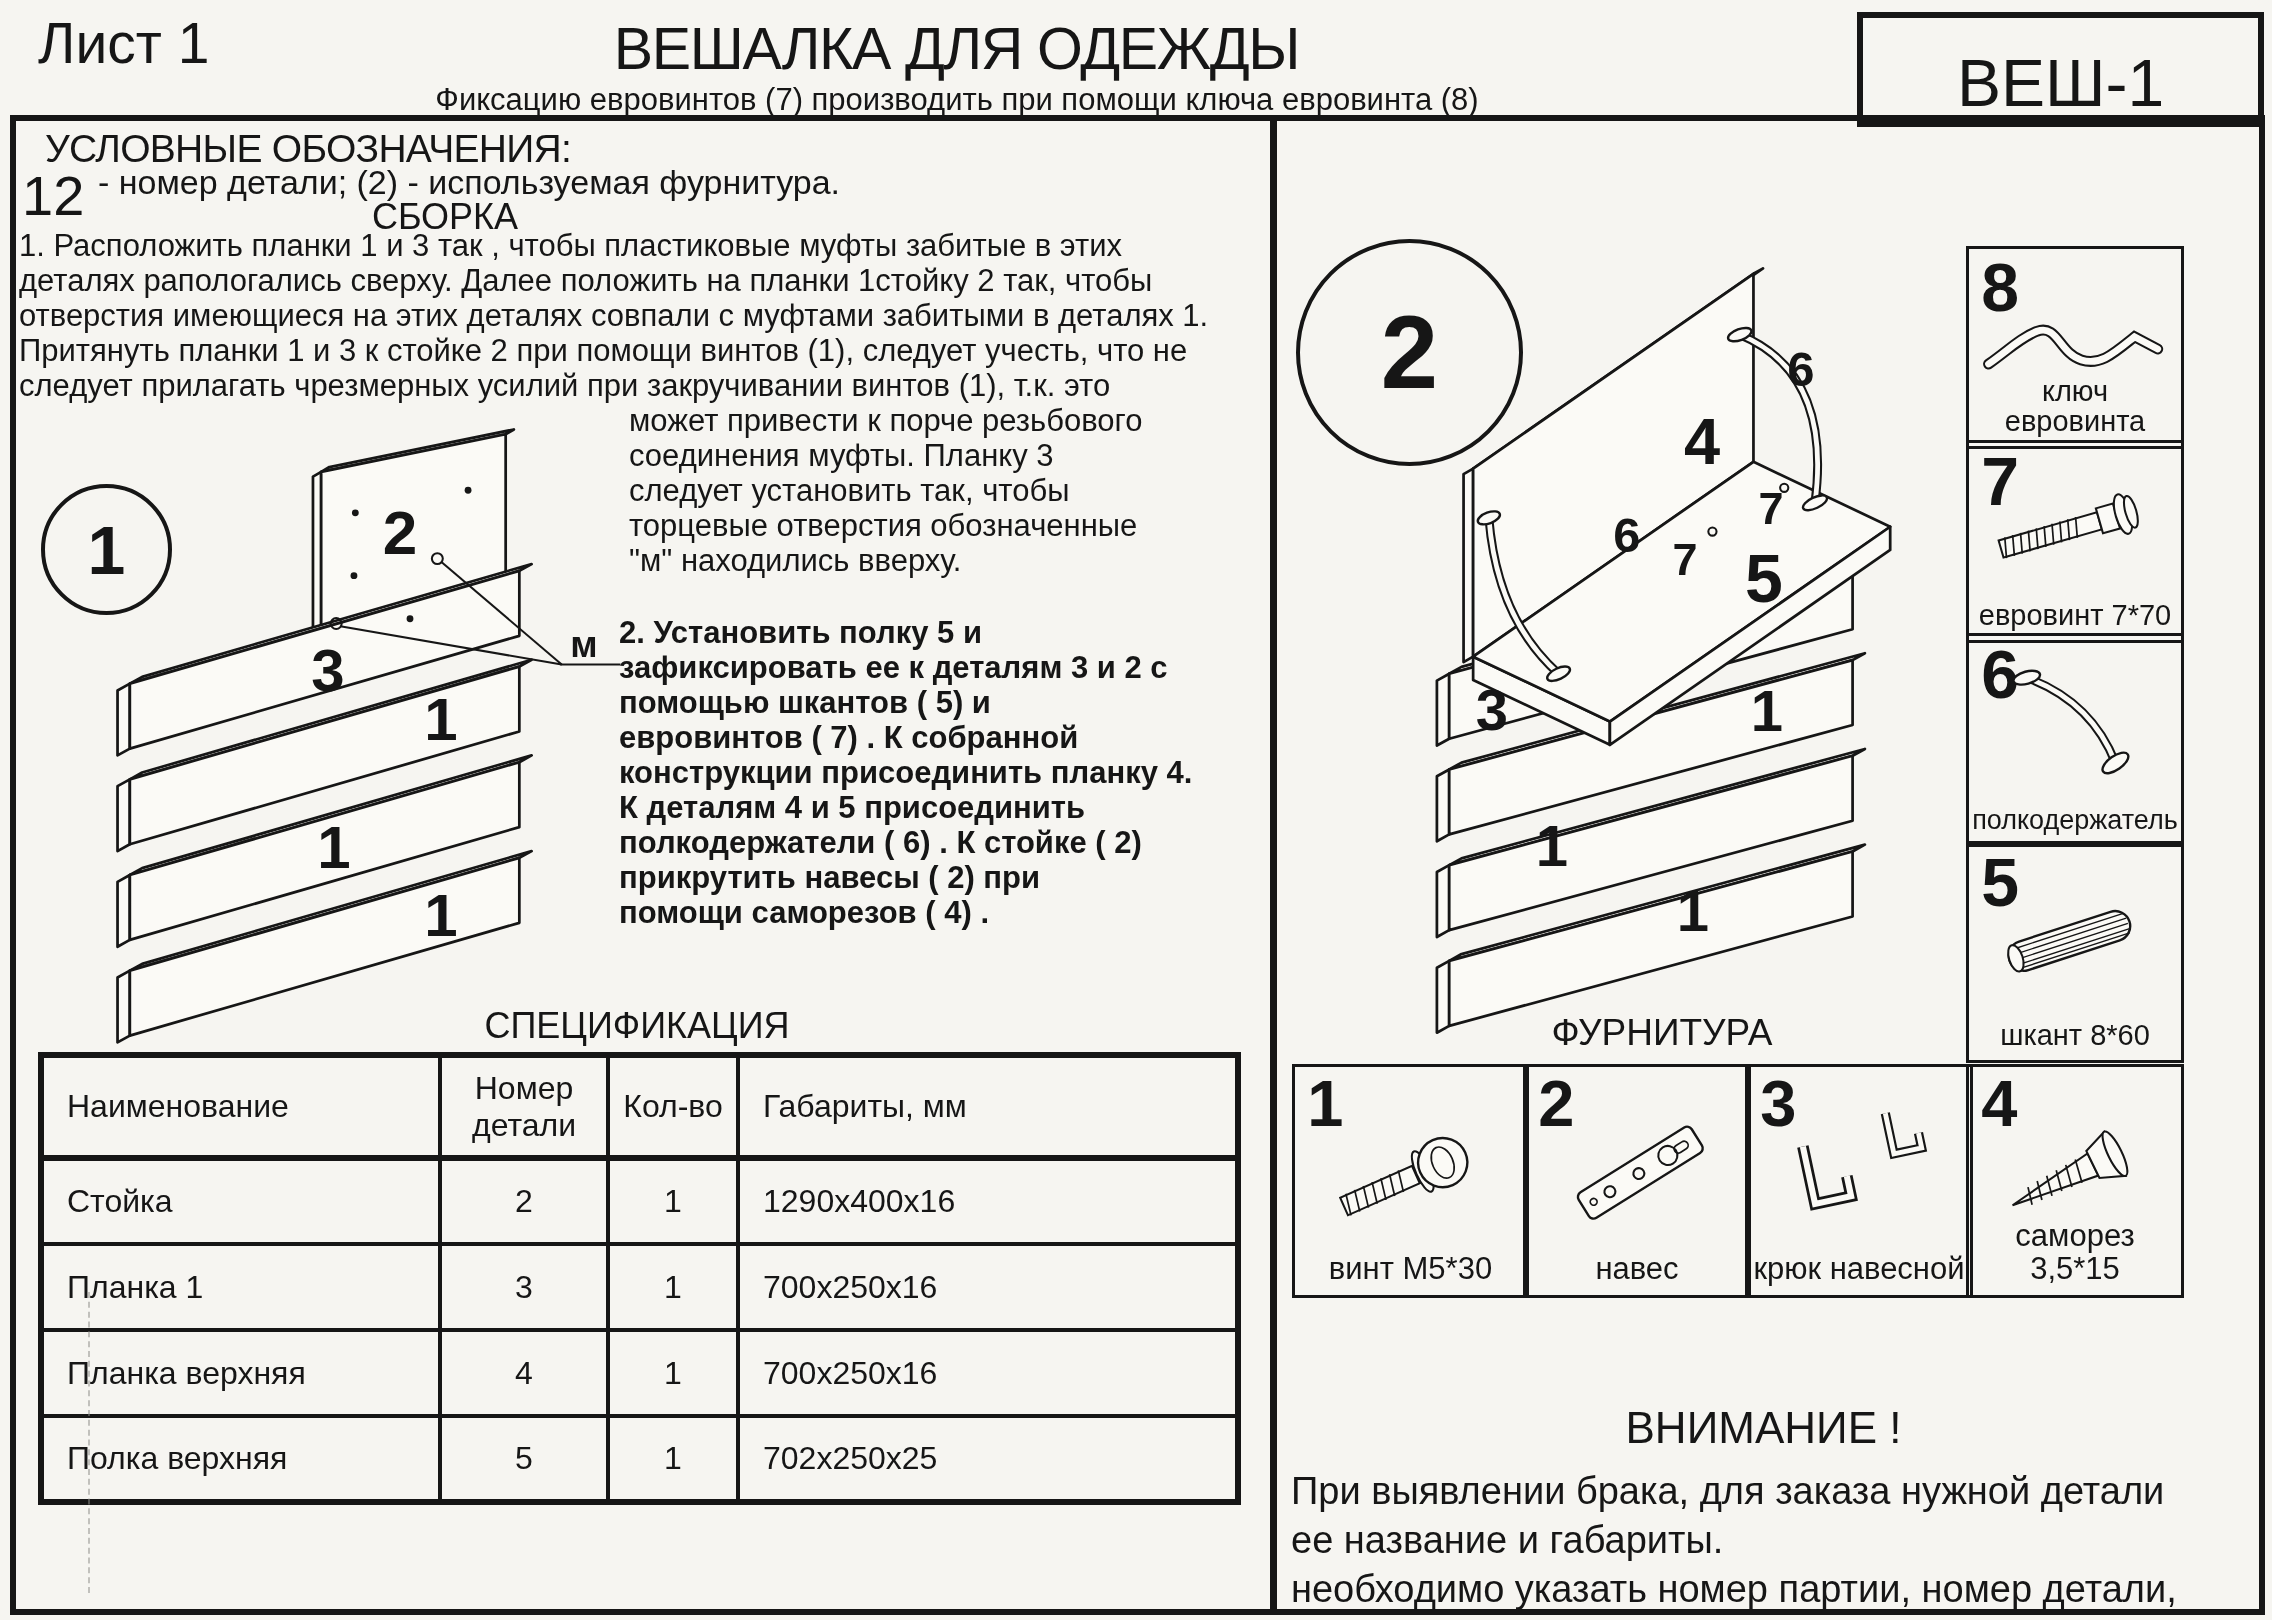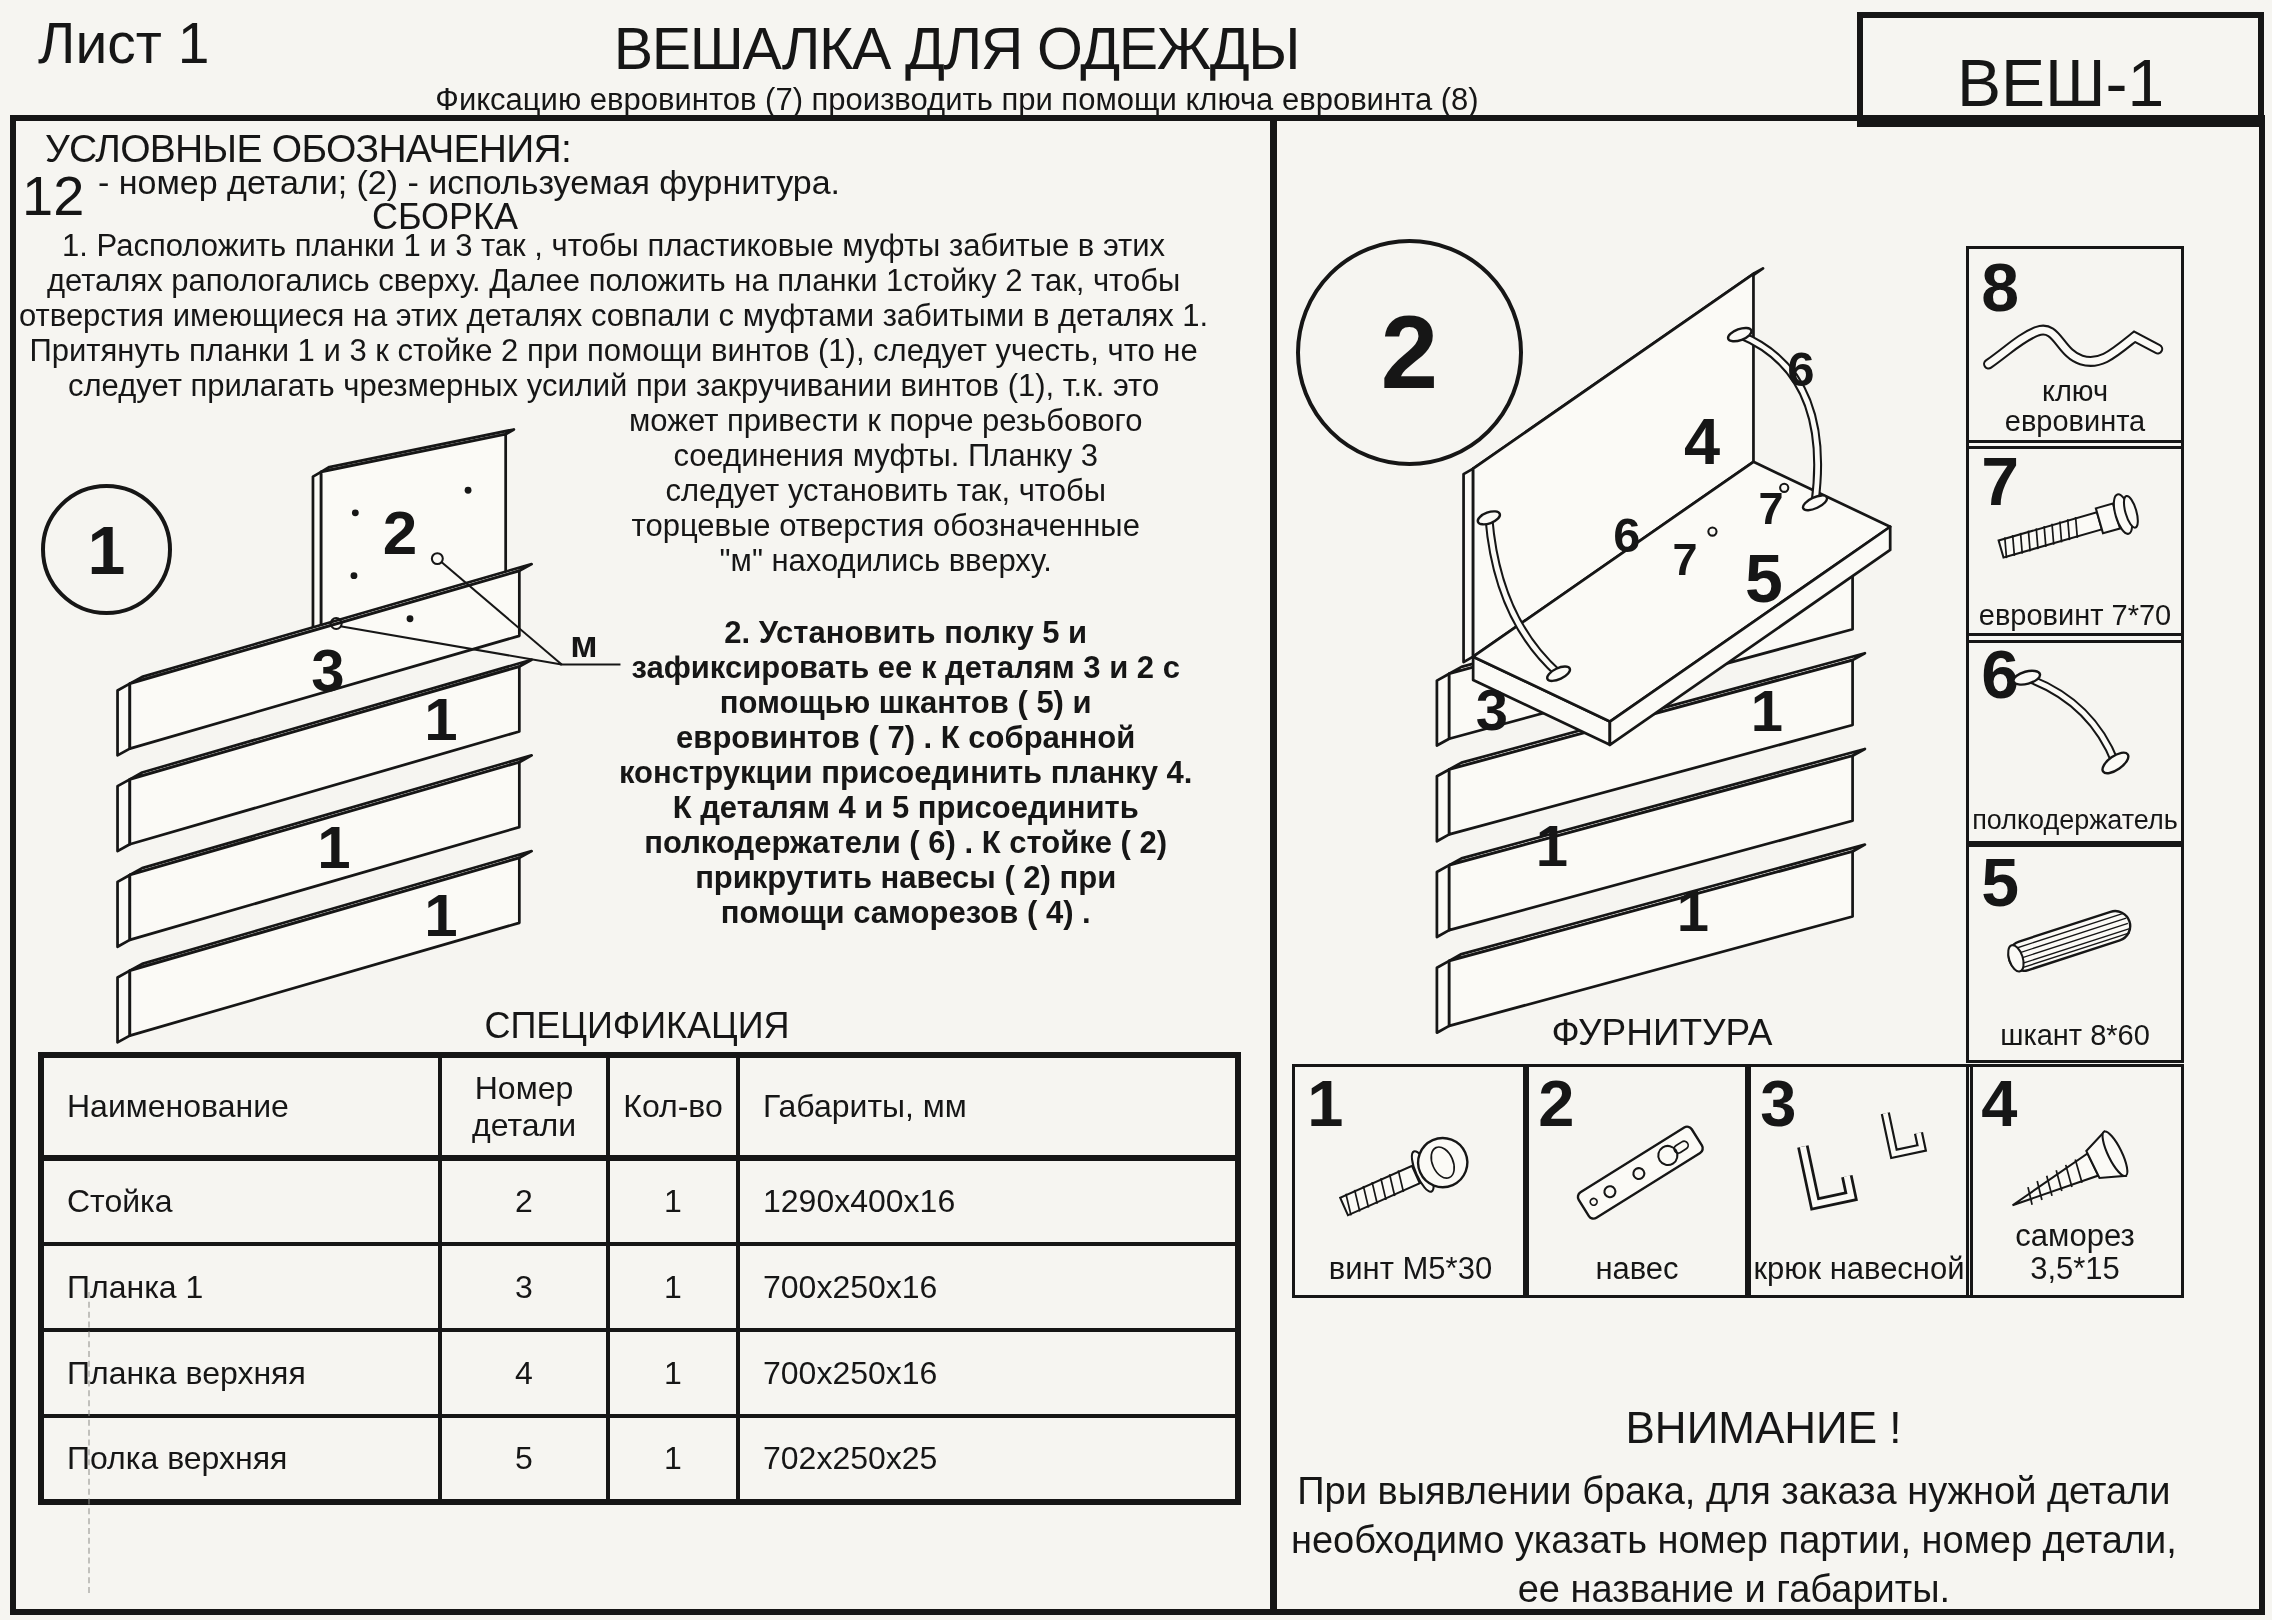--- a/index.html
+++ b/index.html
@@ -12,21 +12,21 @@
   .frame{position:absolute;border:6.8px solid #161616;}
   .center{text-align:center;}
   .b{font-weight:400;}
   .pre{white-space:pre-line;}
   .plabel{position:absolute;transform:translate(-50%,-50%);font-weight:700;line-height:1;}
   .fig-circle{
     position:absolute;border:4.8px solid #161616;border-radius:50%;
     display:flex;align-items:center;justify-content:center;font-weight:700;
     background:transparent;
   }
-  .txtcol div{white-space:nowrap;text-align:center;}
+  .txtcol div{white-space:nowrap;}
   .part-box{position:absolute;border:3.4px solid #161616;background:transparent;}
   .part-num{position:absolute;left:12.3px;top:4.1px;font-weight:700;font-size:68px;line-height:1;}
   .part-label{position:absolute;left:0;right:0;bottom:9.6px;text-align:center;font-size:29px;line-height:1.05;}
   table.spec{position:absolute;left:38px;top:1052px;border-collapse:collapse;background:transparent;}
   table.spec th, table.spec td{
     border:4.1px solid #161616;font-weight:400;font-size:32px;
     vertical-align:middle;background:transparent;
   }
   table.spec th{border-bottom-width:6.2px;}
   table.spec .cl{text-align:left;padding-left:23px;}
@@ -376,16 +376,16 @@
       <ellipse cx="206" cy="100" rx="10" ry="36" fill="#fbfaf6" stroke="#161616" stroke-width="3"></ellipse>
     </g>
   </svg>
   <div class="part-label" style="font-size:31px;">саморез 3,5*15</div>
 </div>
 
 <div class="abs center b" style="left:1292px;top:1403px;width:943px;font-size:44px;">ВНИМАНИЕ !</div>
 
 <div class="abs txtcol b" style="left:1291px;top:1467px;font-size:38px;line-height:49px;">
   <div>При выявлении брака, для заказа нужной детали</div>
+  <div>ее название и габариты.</div>
   <div>необходимо указать номер партии, номер детали,</div>
-  <div>ее название и габариты.</div>
 </div>
 
 
 </body></html>

